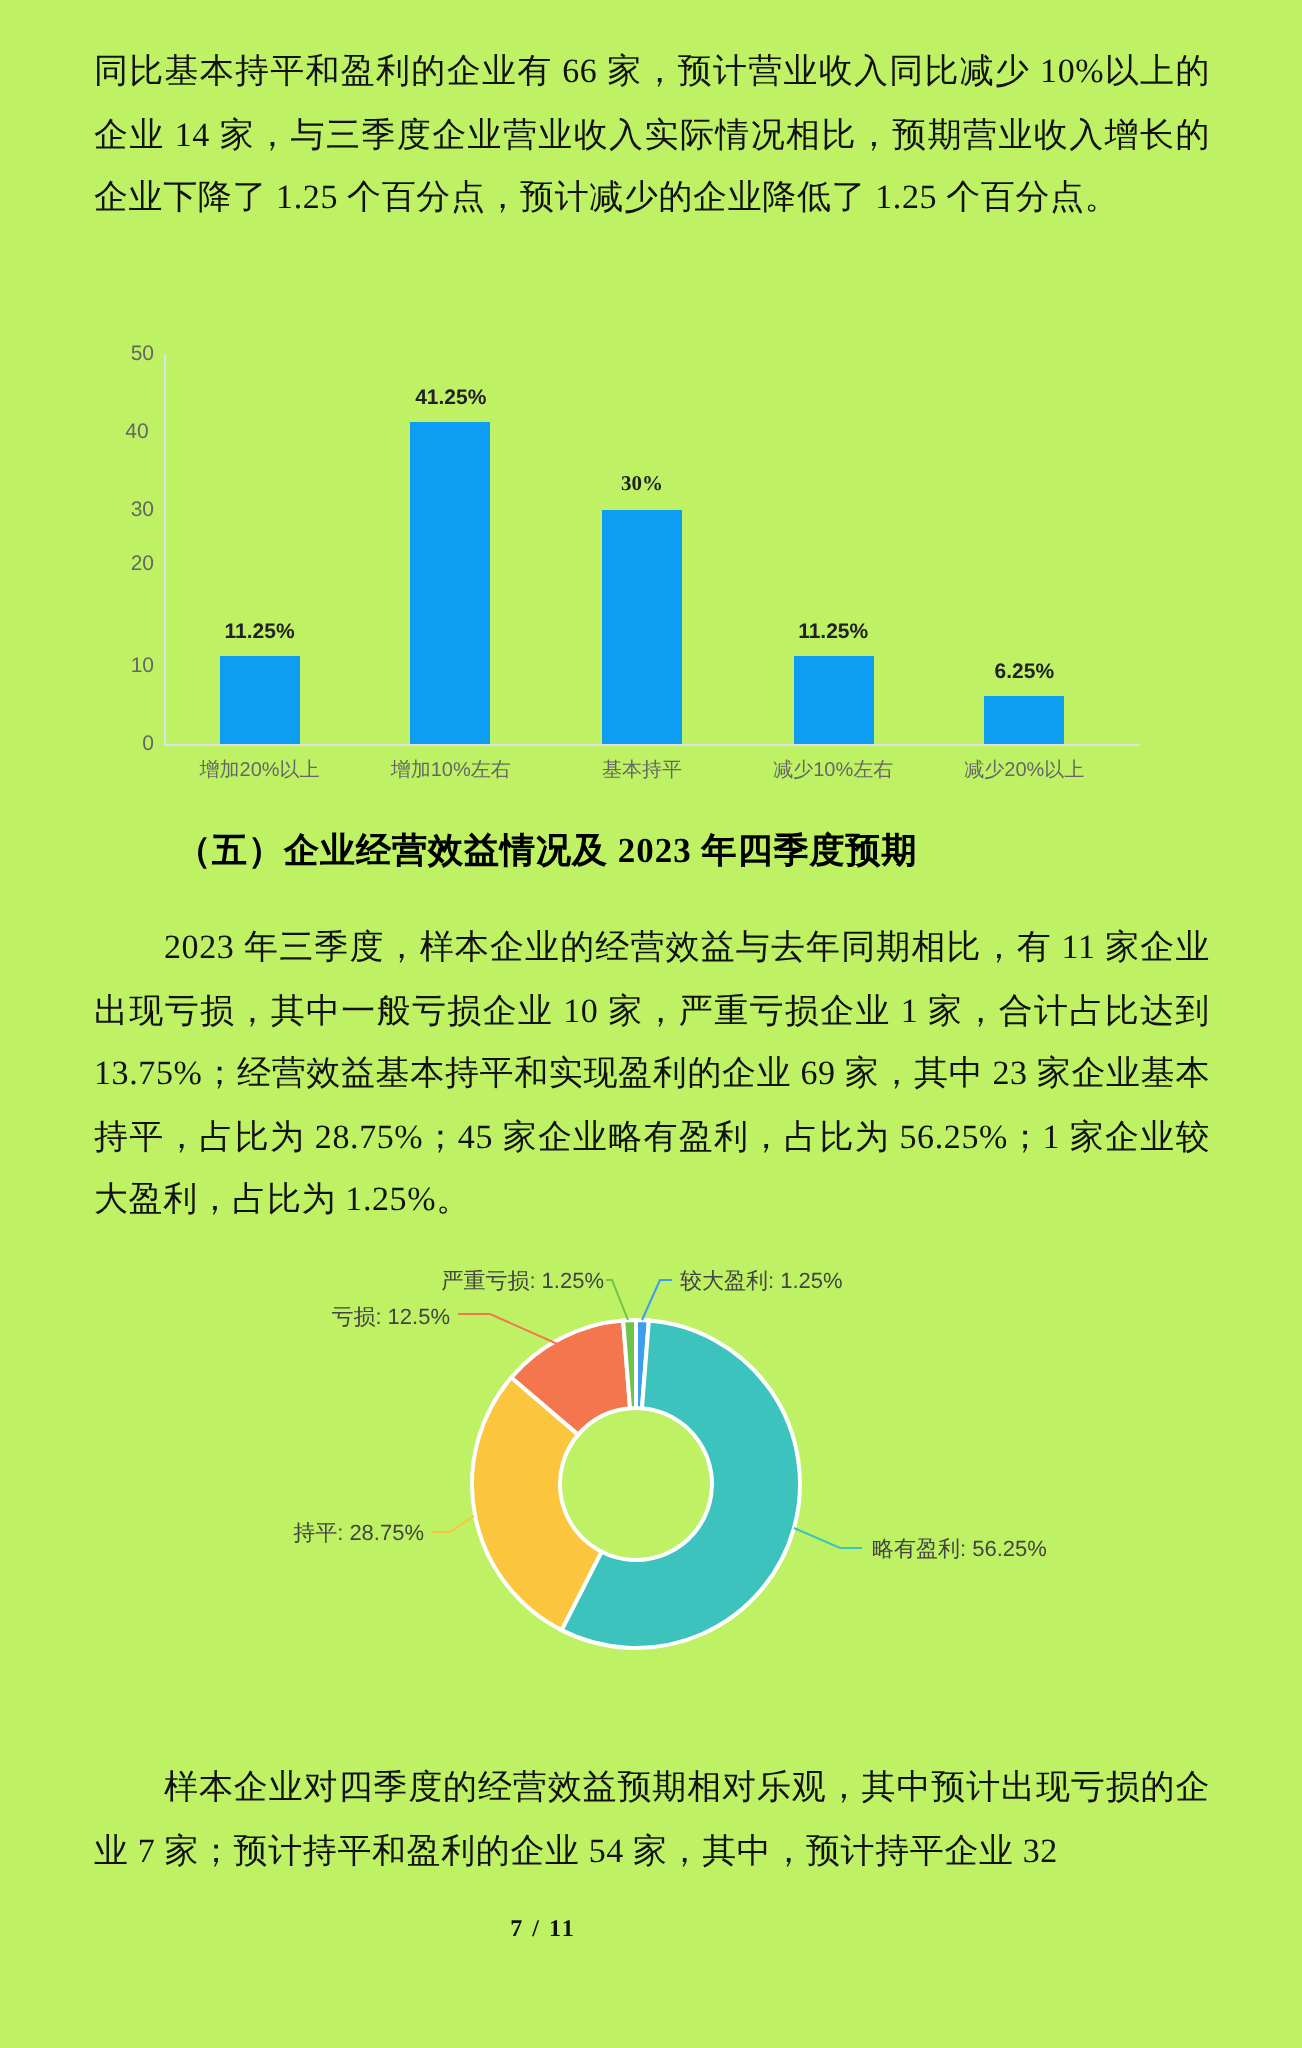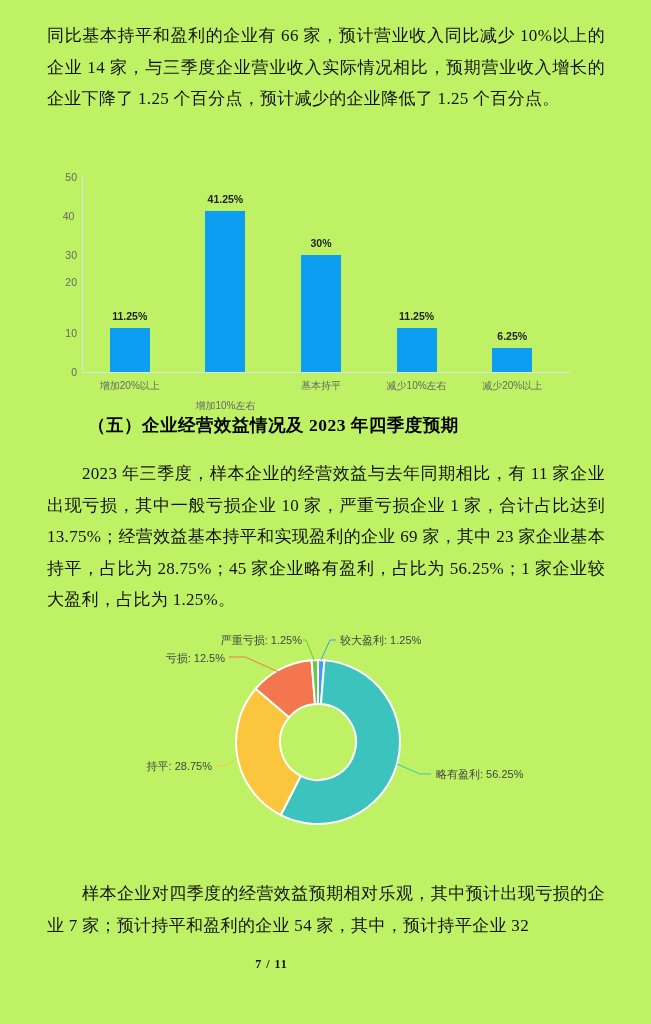--- a/index.html
+++ b/index.html
@@ -108,23 +108,23 @@
       <div class="ytick" style="top: 157px; color: rgb(102, 102, 102);">10</div>
       <div class="ytick" style="top: 106px; color: rgb(102, 102, 102);">20</div>
       <div class="ytick" style="top: 79px; color: rgb(102, 102, 102);">30</div>
       <div class="ytick" style="top: 40px; color: rgb(102, 102, 102); text-align: center;">40</div>
       <div class="ytick" style="top: 1px; color: rgb(102, 102, 102);">50</div>
       <div class="bar" style="left: 49.8px; width: 40px; top: 158px; height: 44px; background: rgb(13, 158, 242);"></div>
       <div class="bar-label" style="left: 37.8px; top: 139px;">11.25%</div>
       <div class="x-label" style="left: 21.8px; color: rgb(102, 102, 102);">增加20%以上</div>
       <div class="bar" style="left: 145.4px; width: 40px; top: 41px; height: 161px; background: rgb(13, 158, 242);"></div>
       <div class="bar-label" style="left: 133.4px; top: 22px;">41.25%</div>
-      <div class="x-label" style="left: 117.4px; color: rgb(102, 102, 102); margin-top: 20px;">增加10%左右</div>
+      <div class="x-label" style="left: 117.4px; color: rgb(102, 102, 102);">增加10%左右</div>
       <div class="bar" style="left: 241px; width: 40px; top: 85px; height: 117px; background: rgb(13, 158, 242);"></div>
-      <div class="bar-label" style="left: 229px; top: 66px;">30%</div>
+      <div class="bar-label" style="left: 229px; top: 66px; font-family: Liberation Serif, serif;">30%</div>
       <div class="x-label" style="left: 213px; color: rgb(102, 102, 102);">基本持平</div>
       <div class="bar" style="left: 336.6px; width: 40px; top: 158px; height: 44px; background: rgb(13, 158, 242);"></div>
       <div class="bar-label" style="left: 324.6px; top: 139px;">11.25%</div>
       <div class="x-label" style="left: 308.6px; color: rgb(102, 102, 102);">减少10%左右</div>
       <div class="bar" style="left: 432.2px; width: 40px; top: 178px; height: 24px; background: rgb(13, 158, 242);"></div>
       <div class="bar-label" style="left: 420.2px; top: 159px;">6.25%</div>
       <div class="x-label" style="left: 404.2px; color: rgb(102, 102, 102);">减少20%以上</div>
     </div>
 
   <h2 class="heading">（五）企业经营效益情况及 2023 年四季度预期</h2>

